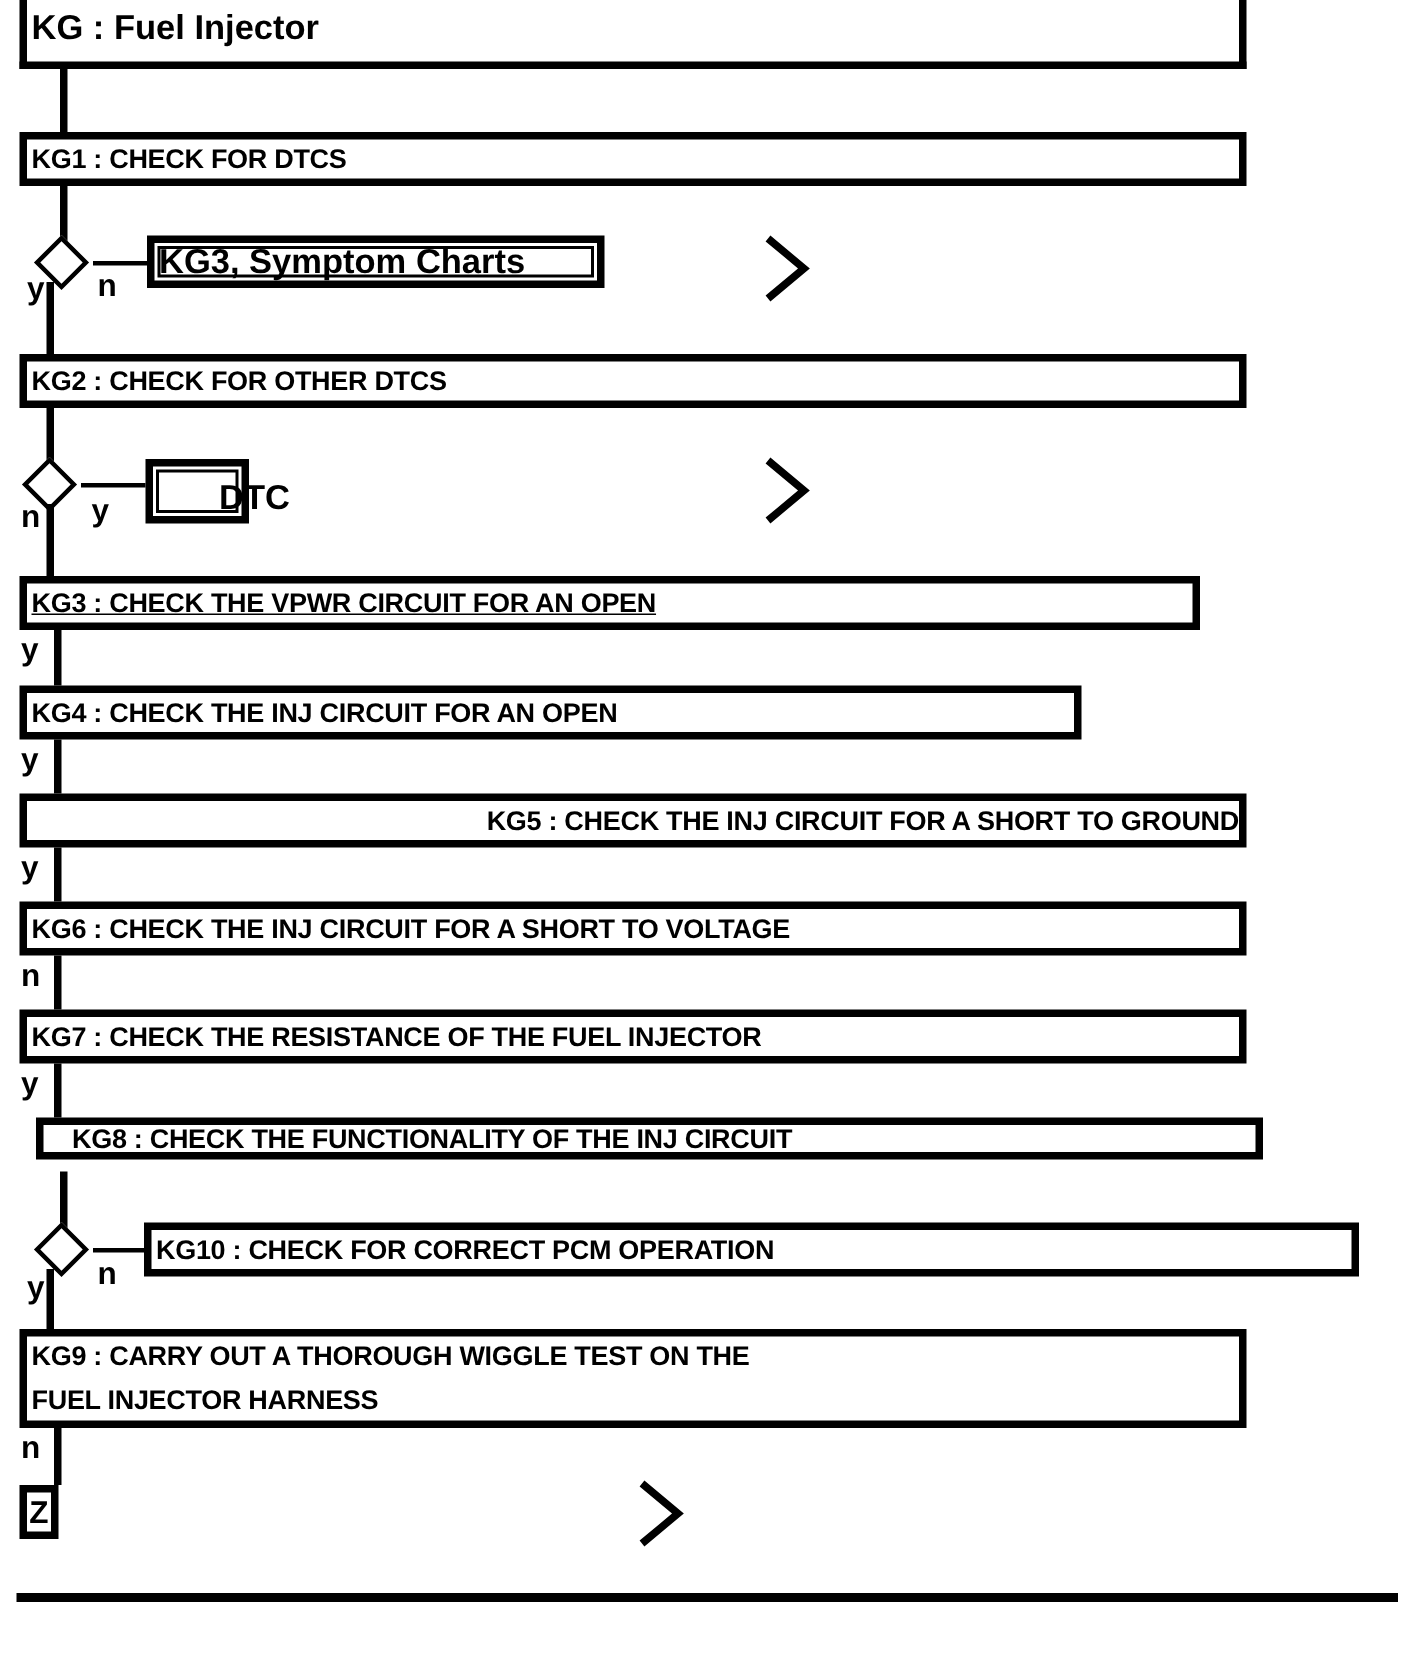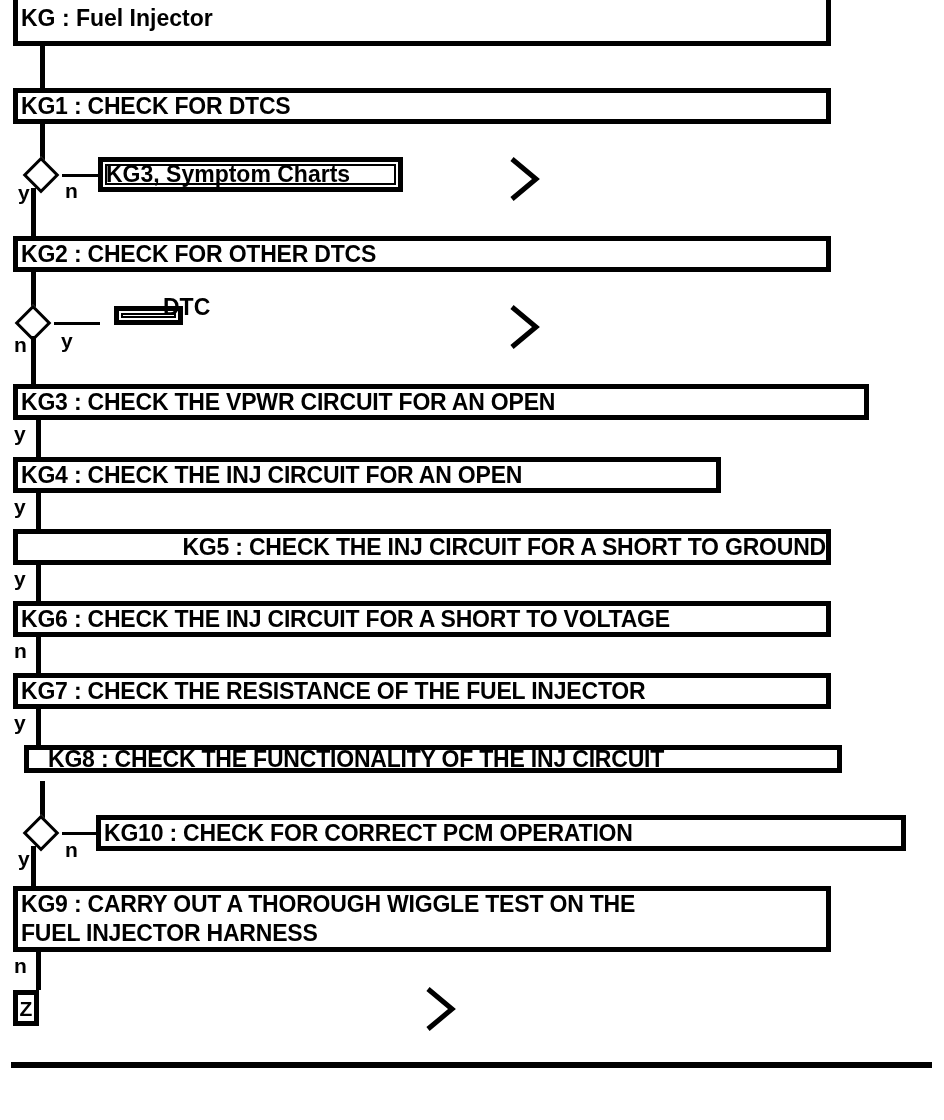--- a/index.html
+++ b/index.html
@@ -25,21 +25,21 @@
     box-sizing: border-box;
     border: 5px solid #000000;
     background: #ffffff;
     display: flex;
     align-items: center;
     padding: 0 0 0 3px;
   }
   .step-box .step-label {
     font-family: "Liberation Sans", sans-serif;
     font-weight: bold;
-    font-size: 23px;
+    font-size: 18px;
     line-height: 29px;
     color: #000000;
     white-space: pre-line;
     letter-spacing: -0.2px;
   }
 
   
   .title-box {
     position: absolute;
     box-sizing: border-box;
@@ -185,36 +185,36 @@
   <div class="step-box" style="left:13px; top:236px; width:818px; height:36px;">
     <span class="step-label">KG2 : CHECK FOR OTHER DTCS</span>
   </div>
 
   <div class="vline" style="left:31px; top:272px; height:38px;"></div>
 
   <div class="diamond" style="left:20px; top:310px; width:26px; height:26px;"></div>
 
   <div class="hline-thin" style="left:54px; top:322px; width:46px;"></div>
 
-  <div class="ref-box inner-rule" style="left:114px; top:306px; width:69px; height:19px;padding-left:44px;">
+  <div class="ref-box inner-rule" style="left:97px; top:306px; width:69px; height:43px;padding-left:44px;">
     <span class="step-label">DTC</span>
   </div>
 
   <div class="chevron" style="left:508px; top:302px; width:34px; height:50px;">
     <svg width="34" height="50" viewBox="0 0 34 50">
       <polyline points="4,5 28,25 4,45" fill="none" stroke="#000000" stroke-width="5"></polyline>
     </svg>
   </div>
 
   <span class="branch-letter" style="left:14px; top:334px;">n</span>
   <span class="branch-letter" style="left:61px; top:330px;">y</span>
 
   <div class="vline" style="left:31px; top:336px; height:48px;"></div>
 
-  <div class="step-box" style="left:13px; top:384px; width:856px; height:36px;">
+  <div class="step-box" style="left:13px; top:384px; width:787px; height:36px;text-decoration:underline;">
     <span class="step-label">KG3 : CHECK THE VPWR CIRCUIT FOR AN OPEN</span>
   </div>
   <span class="branch-letter" style="left:14px; top:423px;">y</span>
   <div class="vline" style="left:36px; top:420px; height:38px;"></div>
 
   <div class="step-box" style="left:13px; top:457px; width:708px; height:36px;">
     <span class="step-label">KG4 : CHECK THE INJ CIRCUIT FOR AN OPEN</span>
   </div>
   <span class="branch-letter" style="left:14px; top:496px;">y</span>
   <div class="vline" style="left:36px; top:493px; height:37px;"></div>

